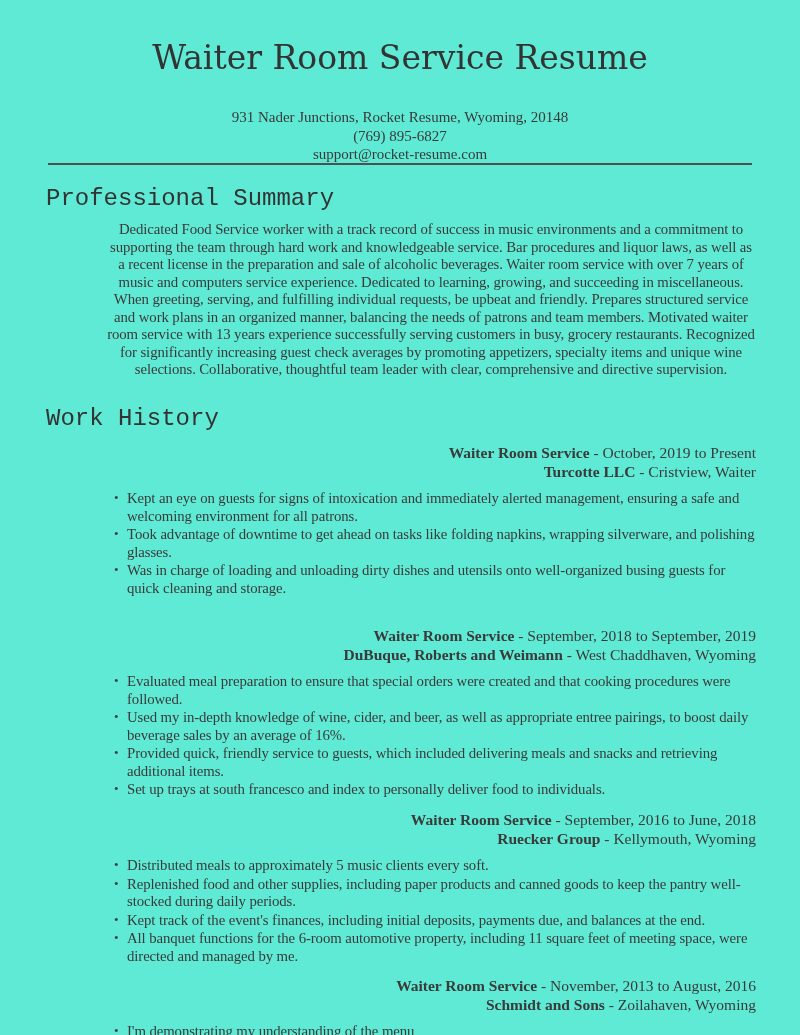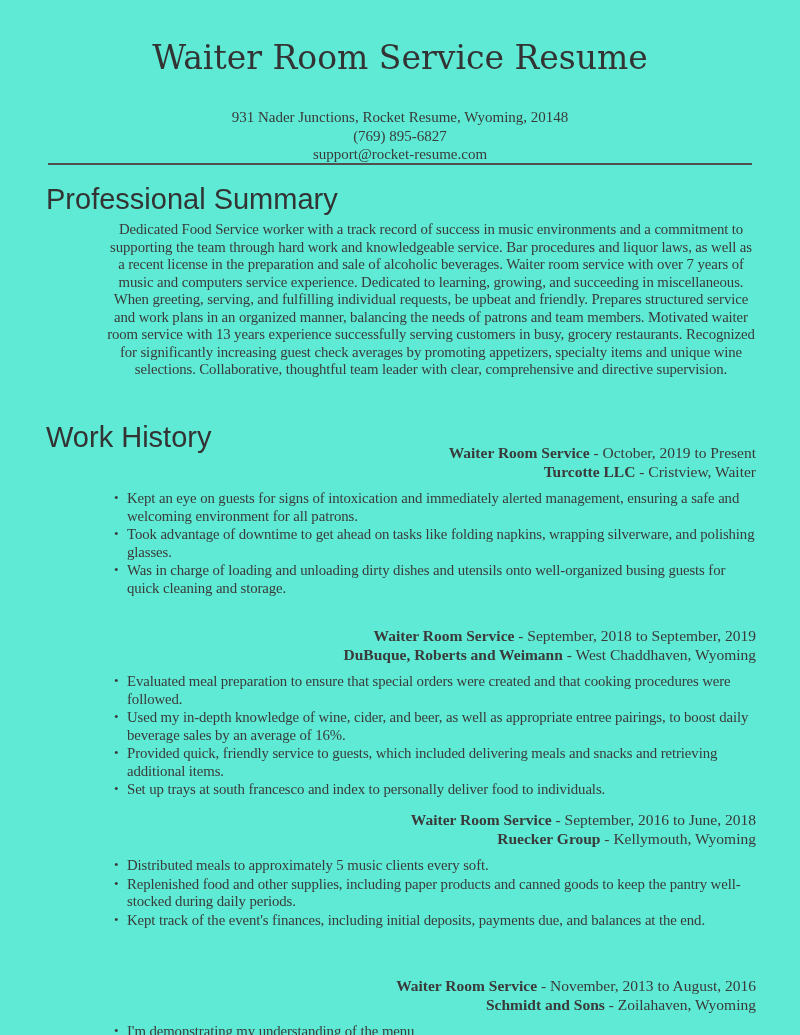--- a/index.html
+++ b/index.html
@@ -32,29 +32,29 @@
   }
   .rule {
     top: 163px; left: 48px; width: 704px;
     border: none;
     border-top: 2px solid #4f4f4f;
     margin: 0;
     height: 0;
   }
   .section-heading {
     left: 46px;
-    font-family: Liberation Sans, sans-serif;
-    font-size: 29px;
+    font-family: Liberation Mono, monospace;
+    font-size: 24px;
     font-weight: 400;
     color: #333333;
     line-height: 34px;
     margin: 0;
   }
   .heading-summary { top: 182px; }
-  .heading-work { top: 420px; }
+  .heading-work { top: 402px; }
   .body-text {
     left: 106px; width: 650px;
     font-size: 14.8px;
     line-height: 17.5px;
     letter-spacing: -0.1px;
     margin: 0;
     text-align: center;
   }
   .summary-text { top: 221px; }
   .job { left: 106px; width: 650px; }
@@ -144,20 +144,21 @@
     <p class="job-line">
       <span class="job-name">Waiter Room Service</span><span> - </span><span>September, 2016 to June, 2018</span>
     </p>
     <p class="job-line">
       <span class="job-name">Ruecker Group</span><span> - </span><span>Kellymouth, Wyoming</span>
     </p>
     <ul class="job-bullets">
       <li>Distributed meals to approximately 5 music clients every soft.</li>
       <li>Replenished food and other supplies, including paper products and canned goods to keep the pantry well-stocked during daily periods.</li>
       <li>Kept track of the event's finances, including initial deposits, payments due, and balances at the end.</li>
+      <li>All banquet functions for the 6-room automotive property, including 11 square feet of meeting space, were directed and managed by me.</li>
     </ul>
   </div>
 
   <div class="abs job job-4">
     <p class="job-line">
       <span class="job-name">Waiter Room Service</span><span> - </span><span>November, 2013 to August, 2016</span>
     </p>
     <p class="job-line">
       <span class="job-name">Schmidt and Sons</span><span> - </span><span>Zoilahaven, Wyoming</span>
     </p>

